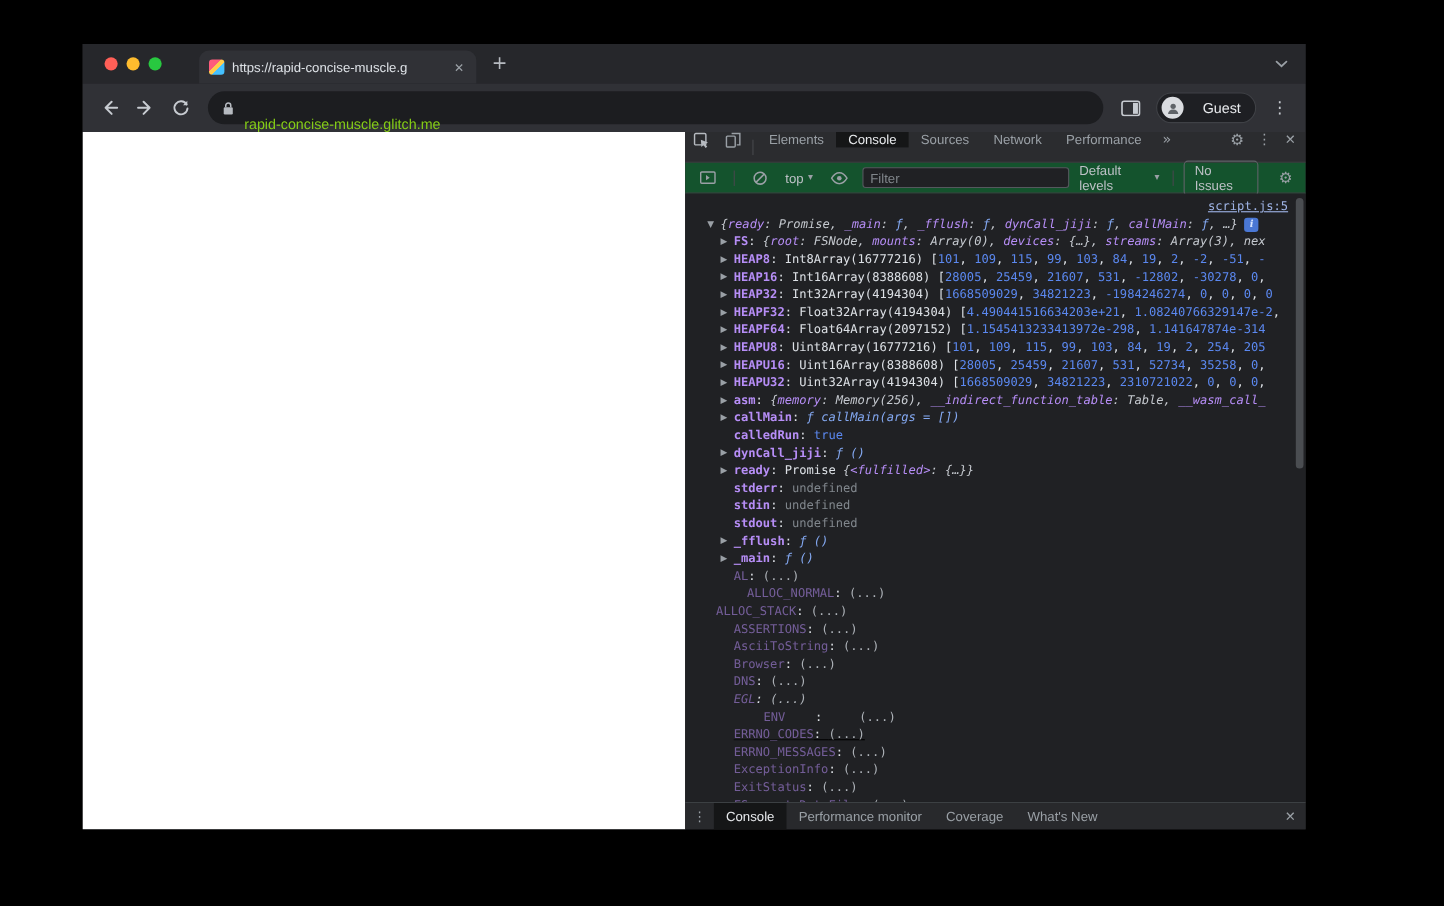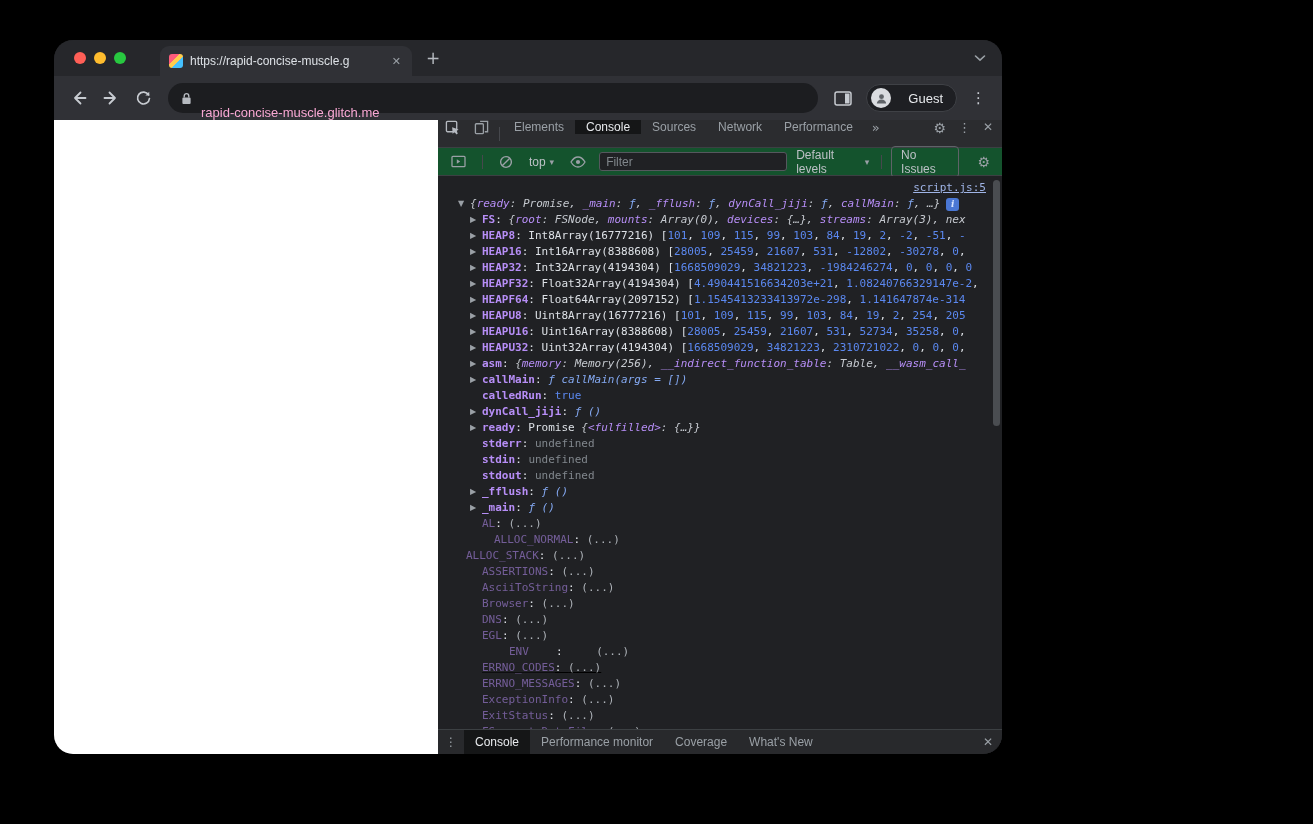--- a/index.html
+++ b/index.html
@@ -2,22 +2,22 @@
 <html style="--c-traffic-red: #ff5f57; --c-traffic-yellow: #febc2e; --c-traffic-green: #28c840; --c-key: #b78ef7; --c-number: #5b88f0; --c-boolean: #5b88f0; --c-function: #84a9f2; --c-preview: #c5c9cf; --c-text: #dde1e6; --c-secondary: #9aa0a6; --c-link: #9fb4e6; --c-undefined: #81878d; --c-getter: #aeb3b9; --c-info-bg: #4a77d4;"><head>
 <meta charset="utf-8">
 <style>
   html,body{margin:0;padding:0;}
   body{
     width:1313px;height:824px;background:#000;overflow:hidden;
     font-family:"Liberation Sans", sans-serif;
     -webkit-font-smoothing:antialiased;
   }
   .window{
-    position:absolute;left:54px;top:40px;width:948px;height:714px;
-    border-radius:19px;overflow:hidden;background:#202124;
+    position:absolute;left:75px;top:40px;width:1112px;height:714px;
+    border-radius:0;overflow:hidden;background:#202124;
     box-shadow:0 22px 70px rgba(0,0,0,.65);
     display:flex;flex-direction:column;
   }
   
   .tabstrip{height:36px;background:#26272b;display:flex;align-items:center;flex:0 0 36px;}
   .traffic{display:flex;gap:8px;padding:0 12px 0 20px;align-items:center;}
   .light{width:12px;height:12px;border-radius:50%;display:inline-block;}
   .light.red{background:var(--c-traffic-red);}
   .light.yellow{background:var(--c-traffic-yellow);}
   .light.green{background:var(--c-traffic-green);}
@@ -32,21 +32,21 @@
   .tab-close{color:#9aa0a6;font-size:11px;padding:0 2px;}
   .newtab{color:#b6bac0;font-size:17px;margin-left:10px;padding:0 4px;line-height:36px;}
   .spacer{flex:1;}
   .strip-chevron{margin-right:16px;display:flex;align-items:center;}
   .glyph{font-family:"DejaVu Sans", sans-serif;}
   
   .btoolbar{height:44px;background:#303136;display:flex;align-items:center;flex:0 0 44px;padding:0 10px;gap:2px;}
   .navbtn{width:30px;height:30px;display:flex;align-items:center;justify-content:center;border-radius:50%;}
   .urlbar{flex:1;height:30px;background:#1c1d20;border-radius:15px;display:flex;align-items:center;
     padding:0 13px;gap:9px;margin:0 8px;min-width:0;}
-  .url{color:#f9a8d4;font-size:13px;white-space:nowrap;overflow:hidden;margin-top:28px;}
+  .url{color:#84cc16;font-size:13px;white-space:nowrap;overflow:hidden;margin-top:28px;}
   .guest{display:flex;align-items:center;gap:17px;background:#1e1f23;border:1px solid #3f4146;
     border-radius:15px;padding:3px 13px 3px 4px;margin:0 6px;}
   .guest-label{color:#e8eaed;font-size:13px;}
   .avatar{width:20px;height:20px;border-radius:50%;background:#dadce0;display:flex;align-items:center;justify-content:center;}
   .kebab{color:#c7cbd1;font-size:15px;padding:0 6px;}
   
   .content{flex:1;display:flex;min-height:0;}
   .page{flex:1;background:#ffffff;}
   .devtools{width:564px;flex:0 0 564px;background:#202124;display:flex;flex-direction:column;min-height:0;}
   
@@ -262,21 +262,21 @@
             <div class="crow" style="padding-left: 32px;"><span class="arr"></span><span class="pt-k">stdout</span><span class="pt-t">: </span><span class="pt-u">undefined</span></div>
             <div class="crow" style="padding-left: 32px;"><span class="arr">▶</span><span class="pt-k">_fflush</span><span class="pt-t">: </span><span class="pt-fn">ƒ ()</span></div>
             <div class="crow" style="padding-left: 32px;"><span class="arr">▶</span><span class="pt-k">_main</span><span class="pt-t">: </span><span class="pt-fn">ƒ ()</span></div>
             <div class="crow" style="padding-left: 32px;"><span class="arr"></span><span class="pt-kd">AL</span><span class="pt-t">: </span><span class="pt-g">(...)</span></div>
             <div class="crow" style="padding-left: 44px;"><span class="arr"></span><span class="pt-kd">ALLOC_NORMAL</span><span class="pt-t">: </span><span class="pt-g">(...)</span></div>
             <div class="crow" style="padding-left: 16px;"><span class="arr"></span><span class="pt-kd">ALLOC_STACK</span><span class="pt-t">: </span><span class="pt-g">(...)</span></div>
             <div class="crow" style="padding-left: 32px;"><span class="arr"></span><span class="pt-kd">ASSERTIONS</span><span class="pt-t">: </span><span class="pt-g">(...)</span></div>
             <div class="crow" style="padding-left: 32px;"><span class="arr"></span><span class="pt-kd">AsciiToString</span><span class="pt-t">: </span><span class="pt-g">(...)</span></div>
             <div class="crow" style="padding-left: 32px;"><span class="arr"></span><span class="pt-kd">Browser</span><span class="pt-t">: </span><span class="pt-g">(...)</span></div>
             <div class="crow" style="padding-left: 32px;"><span class="arr"></span><span class="pt-kd">DNS</span><span class="pt-t">: </span><span class="pt-g">(...)</span></div>
-            <div class="crow" style="padding-left: 32px;"><span class="arr"></span><span class="pt-kd">EGL</span><span class="pt-t">: </span><span class="pt-g">(...)</span></div>
+            <div class="crow" style="padding-left: 32px; font-style: italic;"><span class="arr"></span><span class="pt-kd">EGL</span><span class="pt-t">: </span><span class="pt-g">(...)</span></div>
             <div class="crow" style="padding-left: 32px; gap: 27px;"><span class="arr"></span><span class="pt-kd">ENV</span><span class="pt-t">: </span><span class="pt-g">(...)</span></div>
             <div class="crow" style="padding-left: 32px; text-decoration: underline;"><span class="arr"></span><span class="pt-kd">ERRNO_CODES</span><span class="pt-t">: </span><span class="pt-g">(...)</span></div>
             <div class="crow" style="padding-left: 32px;"><span class="arr"></span><span class="pt-kd">ERRNO_MESSAGES</span><span class="pt-t">: </span><span class="pt-g">(...)</span></div>
             <div class="crow" style="padding-left: 32px;"><span class="arr"></span><span class="pt-kd">ExceptionInfo</span><span class="pt-t">: </span><span class="pt-g">(...)</span></div>
             <div class="crow" style="padding-left: 32px;"><span class="arr"></span><span class="pt-kd">ExitStatus</span><span class="pt-t">: </span><span class="pt-g">(...)</span></div>
             <div class="crow" style="padding-left: 32px;"><span class="arr"></span><span class="pt-kd">FS_createDataFile</span><span class="pt-t">: </span><span class="pt-g">(...)</span></div>
           </div>
         <div class="scrollbar">
           <div class="thumb"></div>
         </div>

